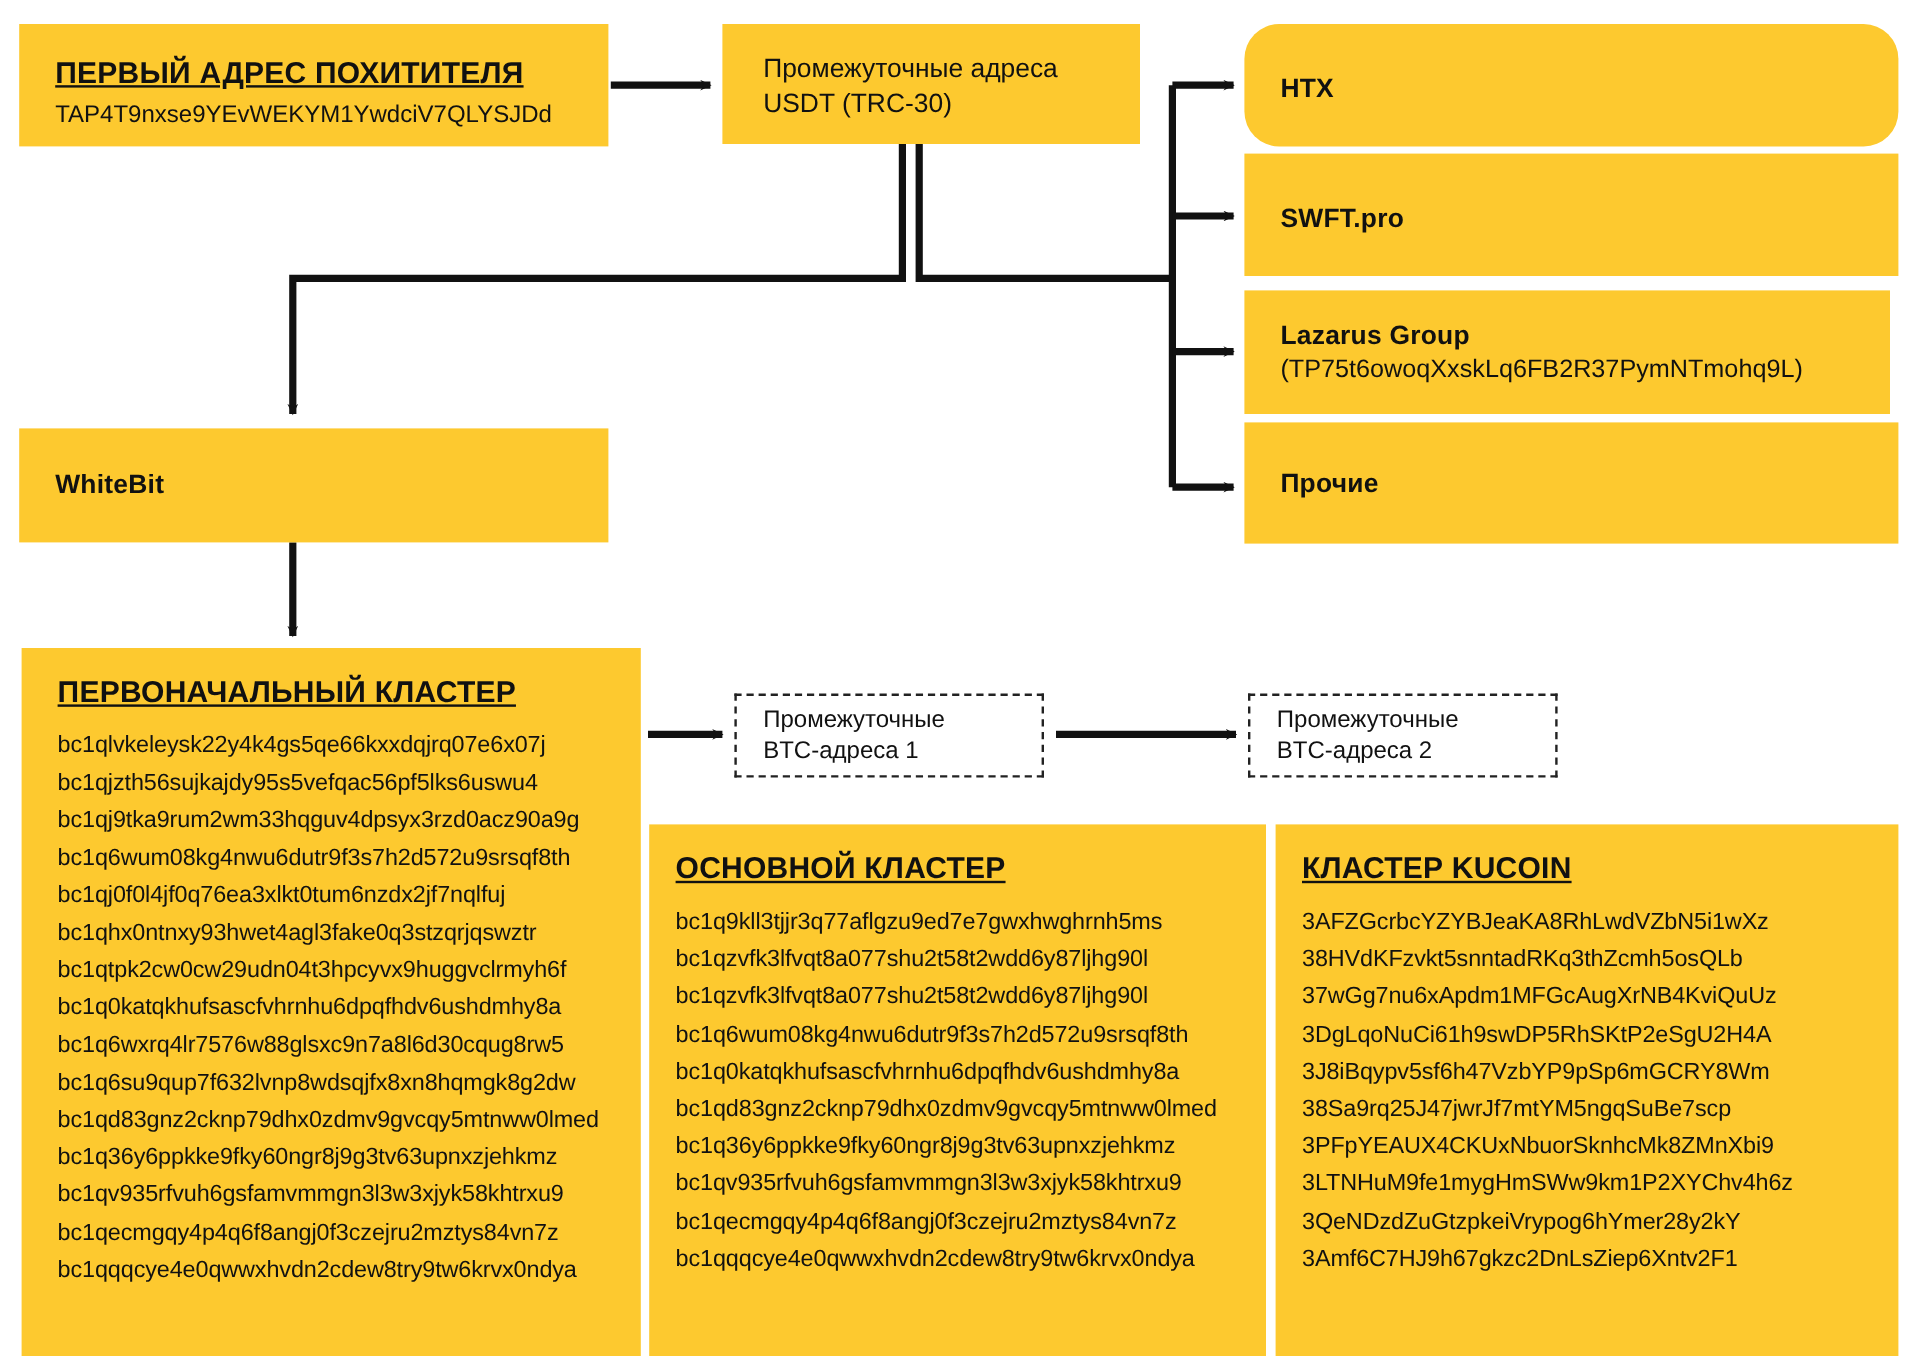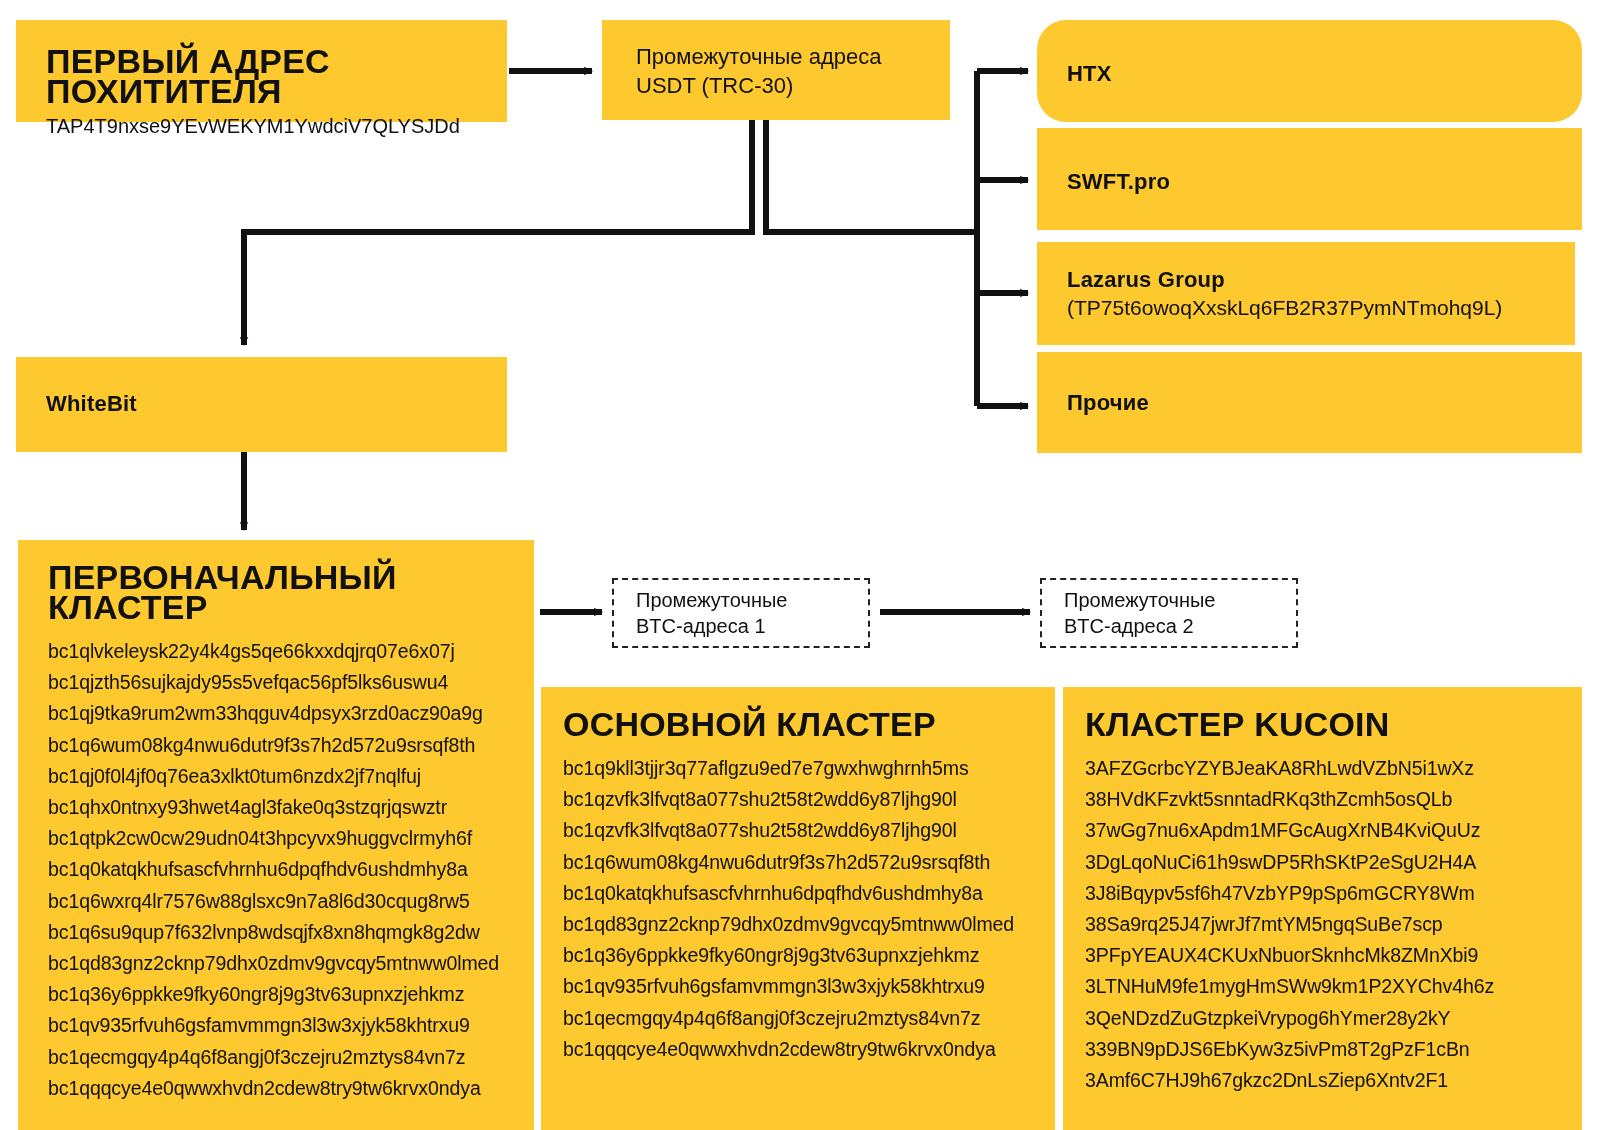--- a/index.html
+++ b/index.html
@@ -23,22 +23,23 @@
     position:absolute;
     left:30px;
     right:18px;
   }
   .title-bold{
     font-weight:bold;
     color:#111111;
     letter-spacing:0.2px;
   }
   .t-caps{
-    font-size:34px;
+    font-size:25px;
     line-height:30px;
+    text-decoration:underline;
   }
   .t-label{
     font-size:22px;
     line-height:27px;
     font-weight:bold;
   }
   .t-plain{
     font-size:22px;
     line-height:29px;
     color:#111111;
@@ -209,19 +210,18 @@
       <ul class="addr-list">
           <li class="addr">3AFZGcrbcYZYBJeaKA8RhLwdVZbN5i1wXz</li>
           <li class="addr">38HVdKFzvkt5snntadRKq3thZcmh5osQLb</li>
           <li class="addr">37wGg7nu6xApdm1MFGcAugXrNB4KviQuUz</li>
           <li class="addr">3DgLqoNuCi61h9swDP5RhSKtP2eSgU2H4A</li>
           <li class="addr">3J8iBqypv5sf6h47VzbYP9pSp6mGCRY8Wm</li>
           <li class="addr">38Sa9rq25J47jwrJf7mtYM5ngqSuBe7scp</li>
           <li class="addr">3PFpYEAUX4CKUxNbuorSknhcMk8ZMnXbi9</li>
           <li class="addr">3LTNHuM9fe1mygHmSWw9km1P2XYChv4h6z</li>
           <li class="addr">3QeNDzdZuGtzpkeiVrypog6hYmer28y2kY</li>
-          <li class="addr">339BN9pDJS6EbKyw3z5ivPm8T2gPzF1cBn</li>
           <li class="addr">3Amf6C7HJ9h67gkzc2DnLsZiep6Xntv2F1</li>
         </ul>
     </div>
   </div>
 
 </div>
 
 </body></html>

